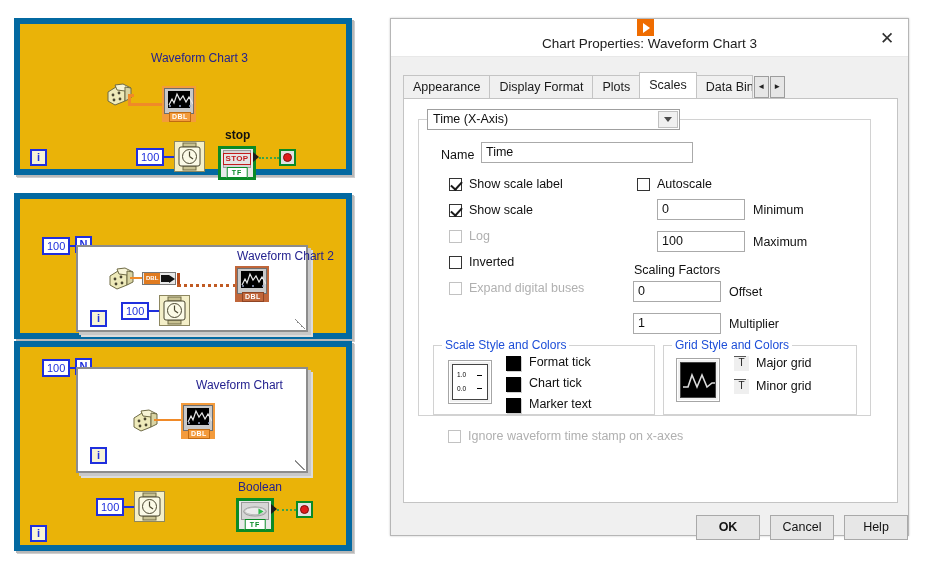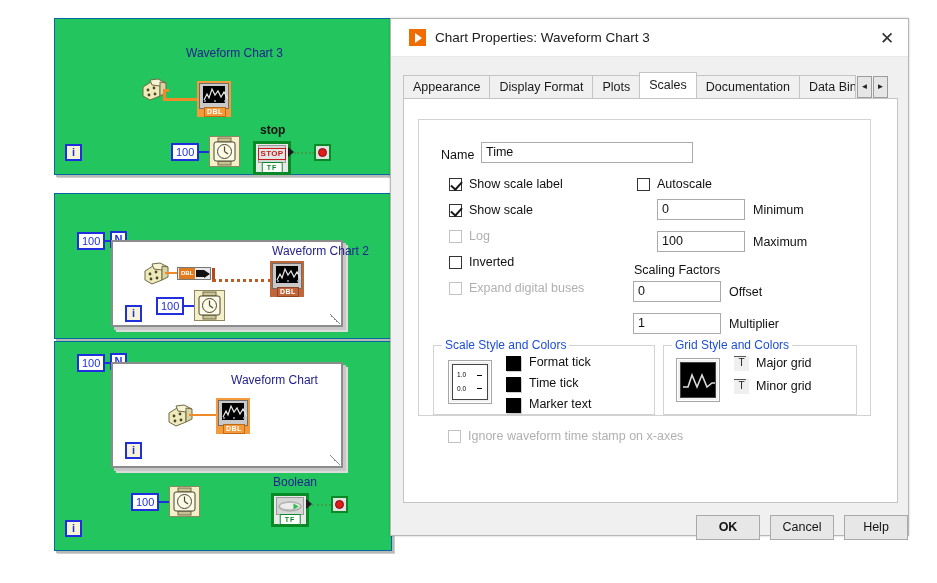--- a/index.html
+++ b/index.html
@@ -8,24 +8,23 @@
     width: 937px; height: 583px;
     background: #ffffff;
     font-family: "Liberation Sans", sans-serif;
     overflow: hidden;
   }
   #root { position: relative; width: 937px; height: 583px; background:#fff; }
 
   
   .lv-panel {
     position: absolute;
-    background: #22c55e;
-    border: 1px solid #0369a1;
+    background: #eab308;
+    border: 6px solid #0369a1;
     box-shadow: 2px 2px 0 #b8b8b8, 3px 3px 0 #cfcfcf;
-    margin-left: 40px;
   }
   .lv-inner-frame {
     position: absolute;
     background: #ffffff;
     border: 2px solid #8c8c8c;
     box-shadow: 3px 3px 0 #c8c8c8, 5px 5px 0 #dcdcdc;
   }
   .lv-inner-frame::after{
     content:"";
     position:absolute; right:1px; bottom:1px;
@@ -162,21 +161,21 @@
   
   .dialog {
     position: absolute;
     background: #f0f0f0;
     border: 1px solid #b6b6b6;
     box-shadow: 0 0 2px rgba(0,0,0,.22);
   }
   .dlg-titlebar {
     position:relative; height: 38px; background:#ffffff;
     border-bottom: 1px solid #e8e8e8;
-    display:flex; align-items:center; padding: 0 18px;
+    display:flex; align-items:center; padding: 0 2px; flex-direction: column;
   }
   .lv-logo {
     width:17px; height:17px; background:#ef6c00;
     display:flex;align-items:center;justify-content:center;
     margin-right:9px; flex:none;
   }
   .lv-logo::after{
     content:""; width:0;height:0;
     border-left:7px solid #fff;
     border-top:5px solid transparent;
@@ -524,31 +523,34 @@
       <div class="dlg-close">✕</div>
     </div>
 
     <div class="dlg-body" style="position:absolute; left:0; top:38px; right:0; bottom:0;">
 
       <div class="tabstrip" style="top:16px;">
         <div class="tab">Appearance</div>
         <div class="tab">Display Format</div>
         <div class="tab">Plots</div>
         <div class="tab active">Scales</div>
-        <div class="tab">Documentation</div>
         <div class="tab" style="max-width:57px; overflow:hidden;">Data Bin</div>
         <div class="tabnav">
           <span>◄</span>
           <span>►</span>
         </div>
       </div>
 
       <div class="tabpage" style="top:41px; height:405px;">
 
         <div class="groupbox" style="left:14px; top:20px; width:453px; height:297px;">
+          <div class="axis-select" style="left:8px; top:-11px; width:253px;">
+            <span>Time (X-Axis)</span>
+            <span class="arrowbox"></span>
+          </div>
 
           <div class="lbl" style="left:22px; top:28px;">Name</div>
           <div class="txtbox" style="left:62px; top:22px; width:212px;">Time</div>
 
           <div class="chk checked" style="left:30px; top:58px;"></div>
           <div class="lbl" style="left:50px; top:57px;">Show scale label</div>
 
           <div class="chk checked" style="left:30px; top:84px;"></div>
           <div class="lbl" style="left:50px; top:83px;">Show scale</div>
 
@@ -587,21 +589,21 @@
                 <span class="dash" style="top:10px;"></span>
                 <span class="t" style="bottom:6px;">0.0</span>
                 <span class="dash" style="bottom:10px;"></span>
               </div>
             </div>
 
             <div class="colorchip" style="left:72px; top:10px;"></div>
             <div class="lbl" style="left:95px; top:9px;">Format tick</div>
 
             <div class="colorchip" style="left:72px; top:31px;"></div>
-            <div class="lbl" style="left:95px; top:30px;">Time tick</div>
+            <div class="lbl" style="left:95px; top:30px;">Chart tick</div>
 
             <div class="colorchip" style="left:72px; top:52px;"></div>
             <div class="lbl" style="left:95px; top:51px;">Marker text</div>
           </div>
 
           <div class="groupbox" style="left:244px; top:225px; width:194px; height:70px;">
             <div class="gb-legend">Grid Style and Colors</div>
 
             <div class="stylebtn" style="left:12px; top:12px; width:44px; height:44px;">
               <div class="grid-preview">

